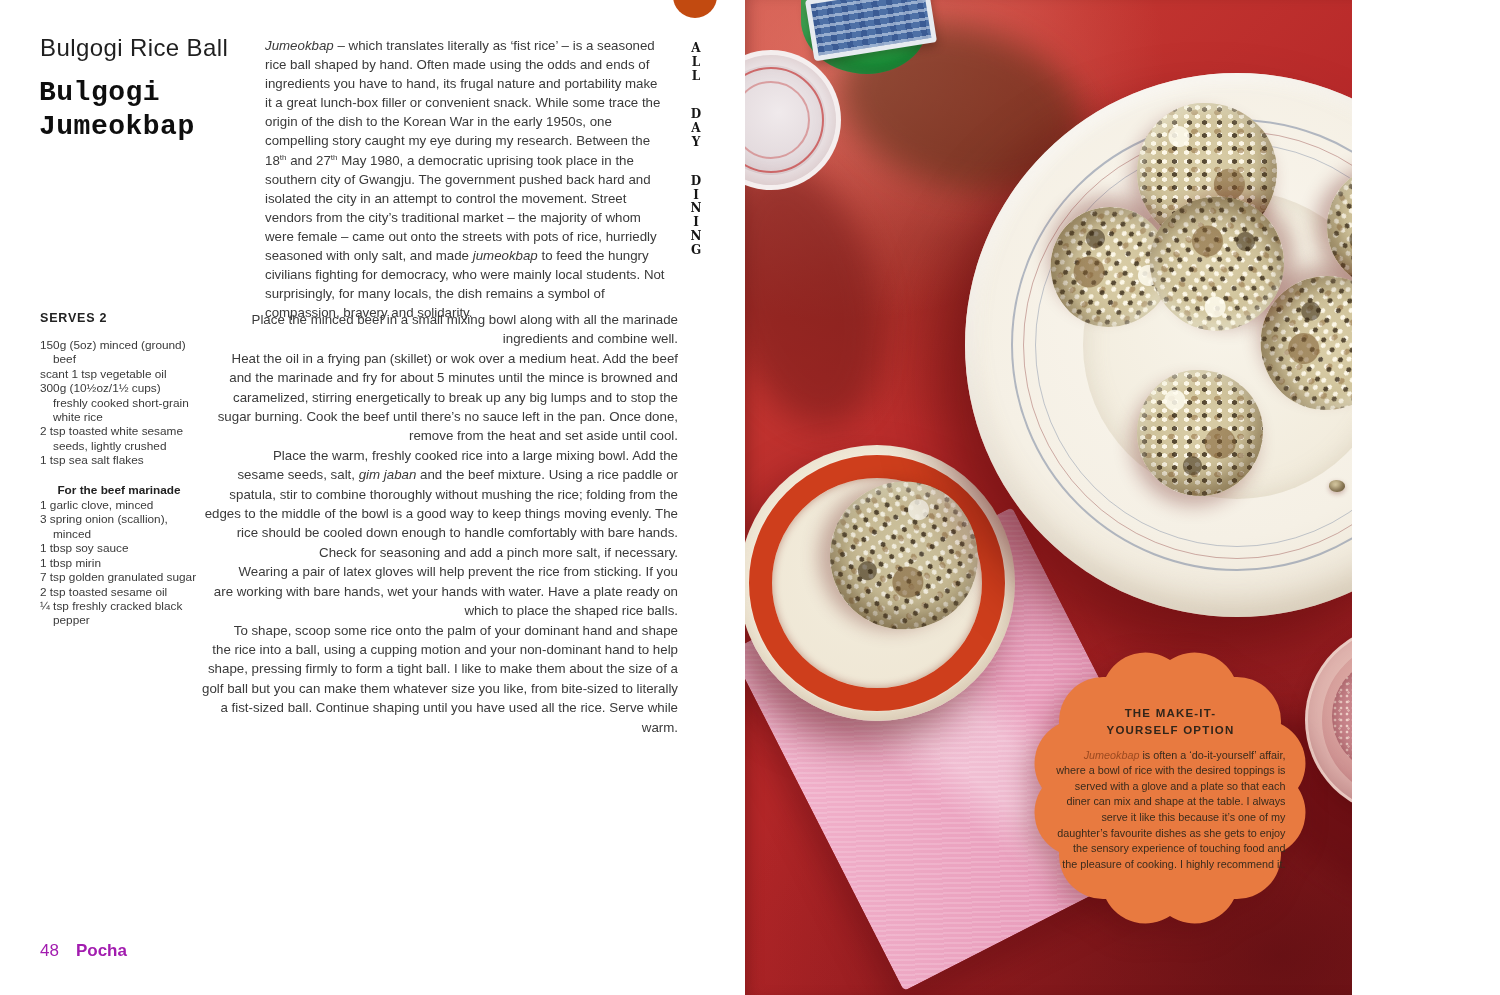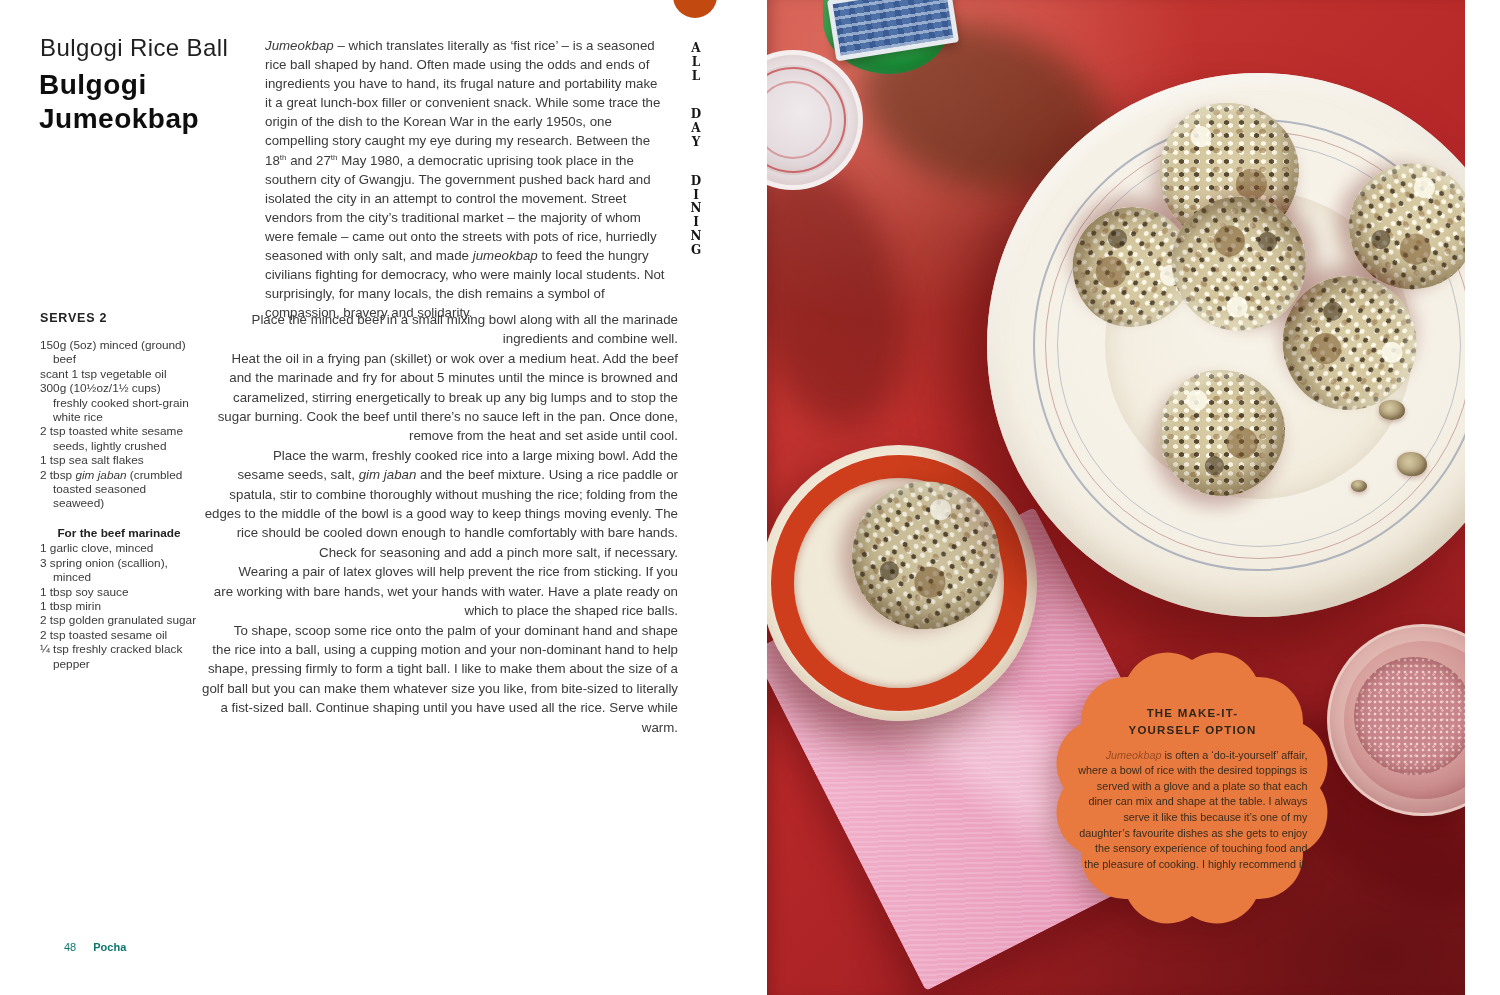--- a/index.html
+++ b/index.html
@@ -5,46 +5,46 @@
   html,body{margin:0;padding:0;background:#fff;}
   body{width:1500px;height:995px;overflow:hidden;position:relative;
        font-family:"Liberation Sans",sans-serif;color:#333;}
   .it{font-style:italic;}
   sup{font-size:.6em;vertical-align:super;line-height:0;}
 
   
   .left-page{position:absolute;left:0;top:0;width:745px;height:873px;background:#fff;}
   .title-en{position:absolute;left:40px;top:34px;font-size:24px;font-weight:400;
             letter-spacing:.4px;color:#1f1f1f;}
-  .title-stylized{position:absolute;left:39px;top:68px;font-family:Liberation Sans, sans-serif;
+  .title-stylized{position:absolute;left:39px;top:76px;font-family:Liberation Mono, monospace;
             font-weight:700;font-size:28px;line-height:34px;color:#0e0e0e;letter-spacing:.5px;}
   .intro{position:absolute;left:265px;top:36px;width:402px;font-size:13.3px;
          line-height:19.1px;color:#3a3a3a;}
   .serves{position:absolute;left:40px;top:311px;font-size:12.5px;font-weight:700;
           letter-spacing:.8px;color:#222;}
   .ing-col{position:absolute;left:40px;top:338px;width:158px;font-size:11.8px;
            line-height:14.4px;color:#3a3a3a;}
   .ing-col .ing{padding-left:13px;text-indent:-13px;}
   .marinade-head{margin:15px 0 0 0;font-weight:700;color:#222;text-align:center;}
   .marinade-list{margin-top:1px;}
   .method{position:absolute;left:200px;top:310px;width:478px;font-size:13.3px;
           line-height:19.4px;color:#3a3a3a;text-align:right;}
   .method .mp+.mp{text-indent:27px;}
   .spine{position:absolute;left:680px;top:42px;width:32px;text-align:center;}
   .spine .word{margin-bottom:25px;}
   .spine .letter{font-family:"DejaVu Serif",serif;font-weight:700;font-size:12px;
                  line-height:13.8px;color:#161616;}
   .section-dot{position:absolute;left:673px;top:-26px;width:44px;height:44px;
                border-radius:50%;background:#c24a10;}
-  .footer{position:absolute;left:40px;top:941px;font-size:11px;color:#0f766e;margin-left:24px;}
+  .footer{position:absolute;left:40px;top:941px;font-size:17px;color:#a21caf;}
   .footer .pnum{font-weight:400;}
   .footer .ptitle{font-weight:700;margin-left:17px;}
 
   
-  .photo{position:absolute;left:767px;top:0;width:698px;height:995px;overflow:hidden;
+  .photo{position:absolute;left:745px;top:0;width:607px;height:995px;overflow:hidden;
     background:
       radial-gradient(ellipse 520px 420px at 16% 6%, rgba(236,140,122,.55), transparent 62%),
       radial-gradient(ellipse 430px 300px at 32% 24%, rgba(70,30,15,.30), transparent 65%),
       radial-gradient(ellipse 760px 560px at 88% 96%, rgba(55,4,8,.50), transparent 72%),
       linear-gradient(135deg,#cd4f46 0%,#c23530 22%,#b72829 46%,#a82225 68%,#941d20 100%);
     box-shadow:inset 10px 0 16px -8px rgba(60,8,8,.35);}
   .shadow{position:absolute;border-radius:50%;filter:blur(16px);}
   .bottle-shadow{left:92px;top:28px;width:250px;height:160px;background:rgba(72,42,16,.5);
                  transform:rotate(16deg);}
   .waterglass-shadow{left:-18px;top:160px;width:150px;height:270px;background:rgba(112,24,22,.5);
@@ -149,29 +149,28 @@
   <div class="intro"><span class="it">Jumeokbap</span><span> – which translates literally as ‘fist rice’ – is a seasoned rice ball shaped by hand. Often made using the odds and ends of ingredients you have to hand, its frugal nature and portability make it a great lunch-box filler or convenient snack. While some trace the origin of the dish to the Korean War in the early 1950s, one compelling story caught my eye during my research. Between the 18</span><sup>th</sup><span> and 27</span><sup>th</sup><span> May 1980, a democratic uprising took place in the southern city of Gwangju. The government pushed back hard and isolated the city in an attempt to control the movement. Street vendors from the city’s traditional market – the majority of whom were female – came out onto the streets with pots of rice, hurriedly seasoned with only salt, and made </span><span class="it">jumeokbap</span><span> to feed the hungry civilians fighting for democracy, who were mainly local students. Not surprisingly, for many locals, the dish remains a symbol of compassion, bravery and solidarity.</span></div>
 
   <div class="serves">SERVES 2</div>
   <div class="ing-col">
     <div>
         <div class="ing"><span>150g (5oz) minced (ground) beef</span></div>
         <div class="ing"><span>scant 1 tsp vegetable oil</span></div>
         <div class="ing"><span>300g (10½oz/1½ cups) freshly cooked short-grain white rice</span></div>
         <div class="ing"><span>2 tsp toasted white sesame seeds, lightly crushed</span></div>
         <div class="ing"><span>1 tsp sea salt flakes</span></div>
-        <div class="ing"><span>2 tbsp </span><span class="it">gim jaban</span><span> (crumbled toasted seasoned seaweed)</span></div>
       </div>
     <div class="marinade-head">For the beef marinade</div>
     <div class="marinade-list">
         <div class="ing">1 garlic clove, minced</div>
         <div class="ing">3 spring onion (scallion), minced</div>
         <div class="ing">1 tbsp soy sauce</div>
         <div class="ing">1 tbsp mirin</div>
-        <div class="ing">2 tsp golden granulated sugar</div>
+        <div class="ing">7 tsp golden granulated sugar</div>
         <div class="ing">2 tsp toasted sesame oil</div>
         <div class="ing">¼ tsp freshly cracked black pepper</div>
       </div>
   </div>
 
   <div class="method">
       <div class="mp"><span>Place the minced beef in a small mixing bowl along with all the marinade ingredients and combine well.</span></div>
       <div class="mp"><span>Heat the oil in a frying pan (skillet) or wok over a medium heat. Add the beef and the marinade and fry for about 5 minutes until the mince is browned and caramelized, stirring energetically to break up any big lumps and to stop the sugar burning. Cook the beef until there’s no sauce left in the pan. Once done, remove from the heat and set aside until cool.</span></div>
       <div class="mp"><span>Place the warm, freshly cooked rice into a large mixing bowl. Add the sesame seeds, salt, </span><span class="it">gim jaban</span><span> and the beef mixture. Using a rice paddle or spatula, stir to combine thoroughly without mushing the rice; folding from the edges to the middle of the bowl is a good way to keep things moving evenly. The rice should be cooled down enough to handle comfortably with bare hands. Check for seasoning and add a pinch more salt, if necessary.</span></div>
       <div class="mp"><span>Wearing a pair of latex gloves will help prevent the rice from sticking. If you are working with bare hands, wet your hands with water. Have a plate ready on which to place the shaped rice balls.</span></div>

